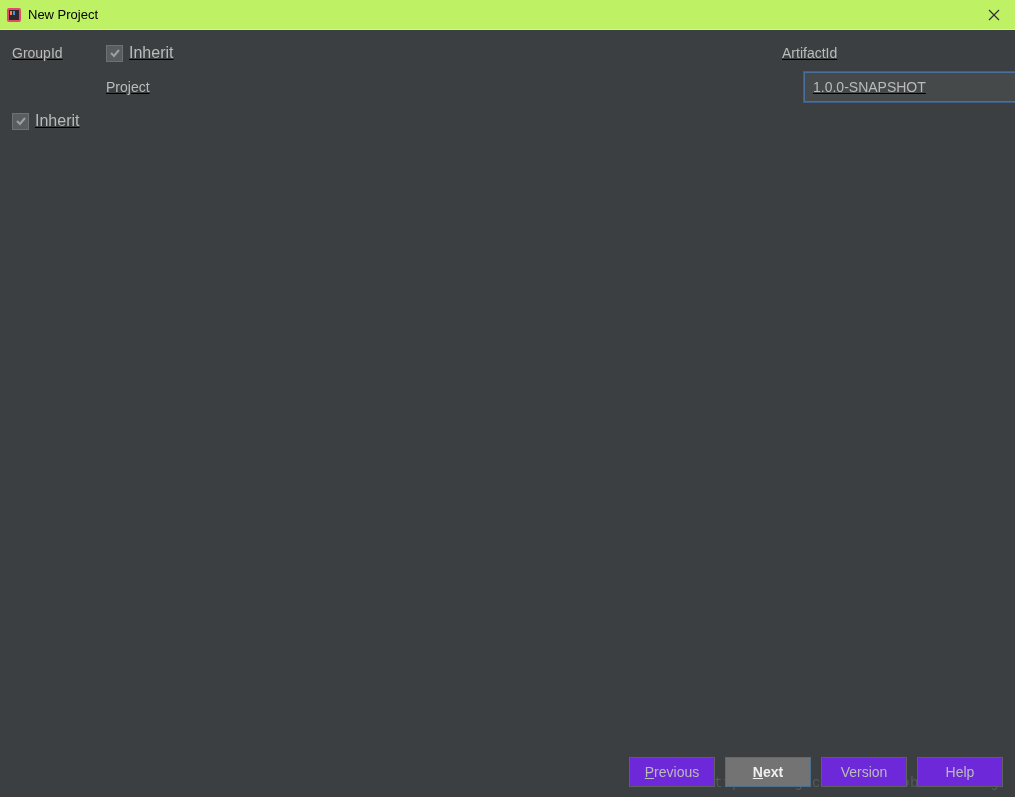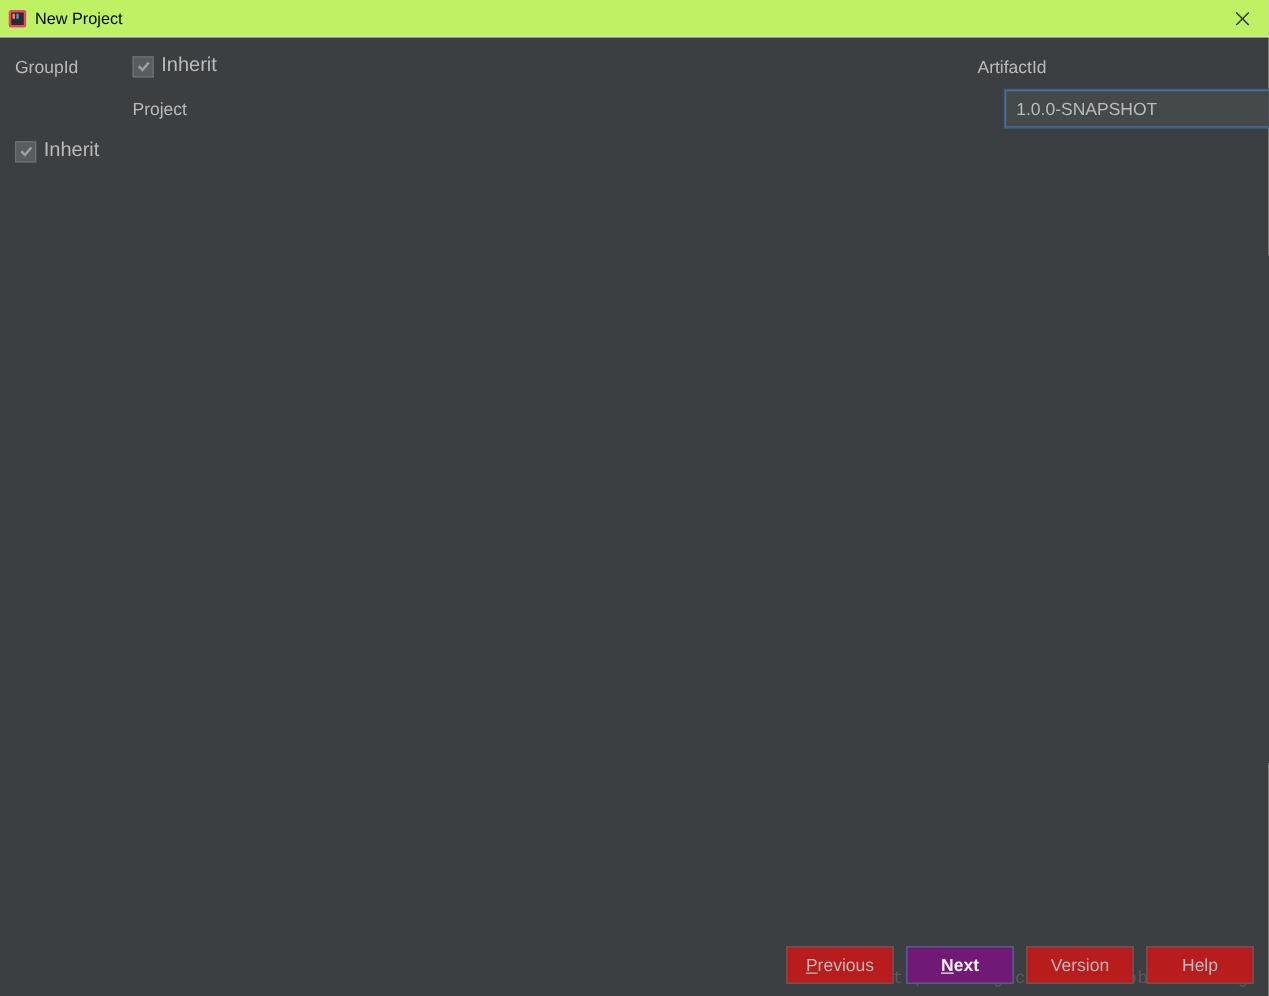--- a/index.html
+++ b/index.html
@@ -46,20 +46,21 @@
       color: #333;
       cursor: pointer;
       font-size: 15px;
     }
     .dialog-body {
       flex: 1;
       background: #3c3f41;
       display: flex;
       flex-direction: column;
       position: relative;
+      text-decoration: underline;
     }
     .form-area {
       padding: 14px 12px 0 12px;
       display: grid;
       grid-template-columns: 86px 1fr auto;
       column-gap: 8px;
       row-gap: 10px;
       align-items: center;
     }
     .form-label {
@@ -111,32 +112,32 @@
     .button-bar {
       position: absolute;
       bottom: 10px;
       right: 12px;
       display: flex;
       gap: 10px;
     }
     .btn {
       min-width: 86px;
       height: 30px;
-      background: #b91c1c;
+      background: #6d28d9;
       border: 1px solid #5e6060;
       color: #bbbbbb;
       font-size: 14px;
       display: flex;
       align-items: center;
       justify-content: center;
       cursor: pointer;
       padding: 0 14px;
     }
     .btn.primary {
-      background: #701a75;
+      background: #737373;
       border: 1px solid #4c708c;
       color: #f0f0f0;
       font-weight: bold;
     }
     .btn .mnemonic {
       text-decoration: underline;
     }
     .watermark {
       position: absolute;
       bottom: 6px;

